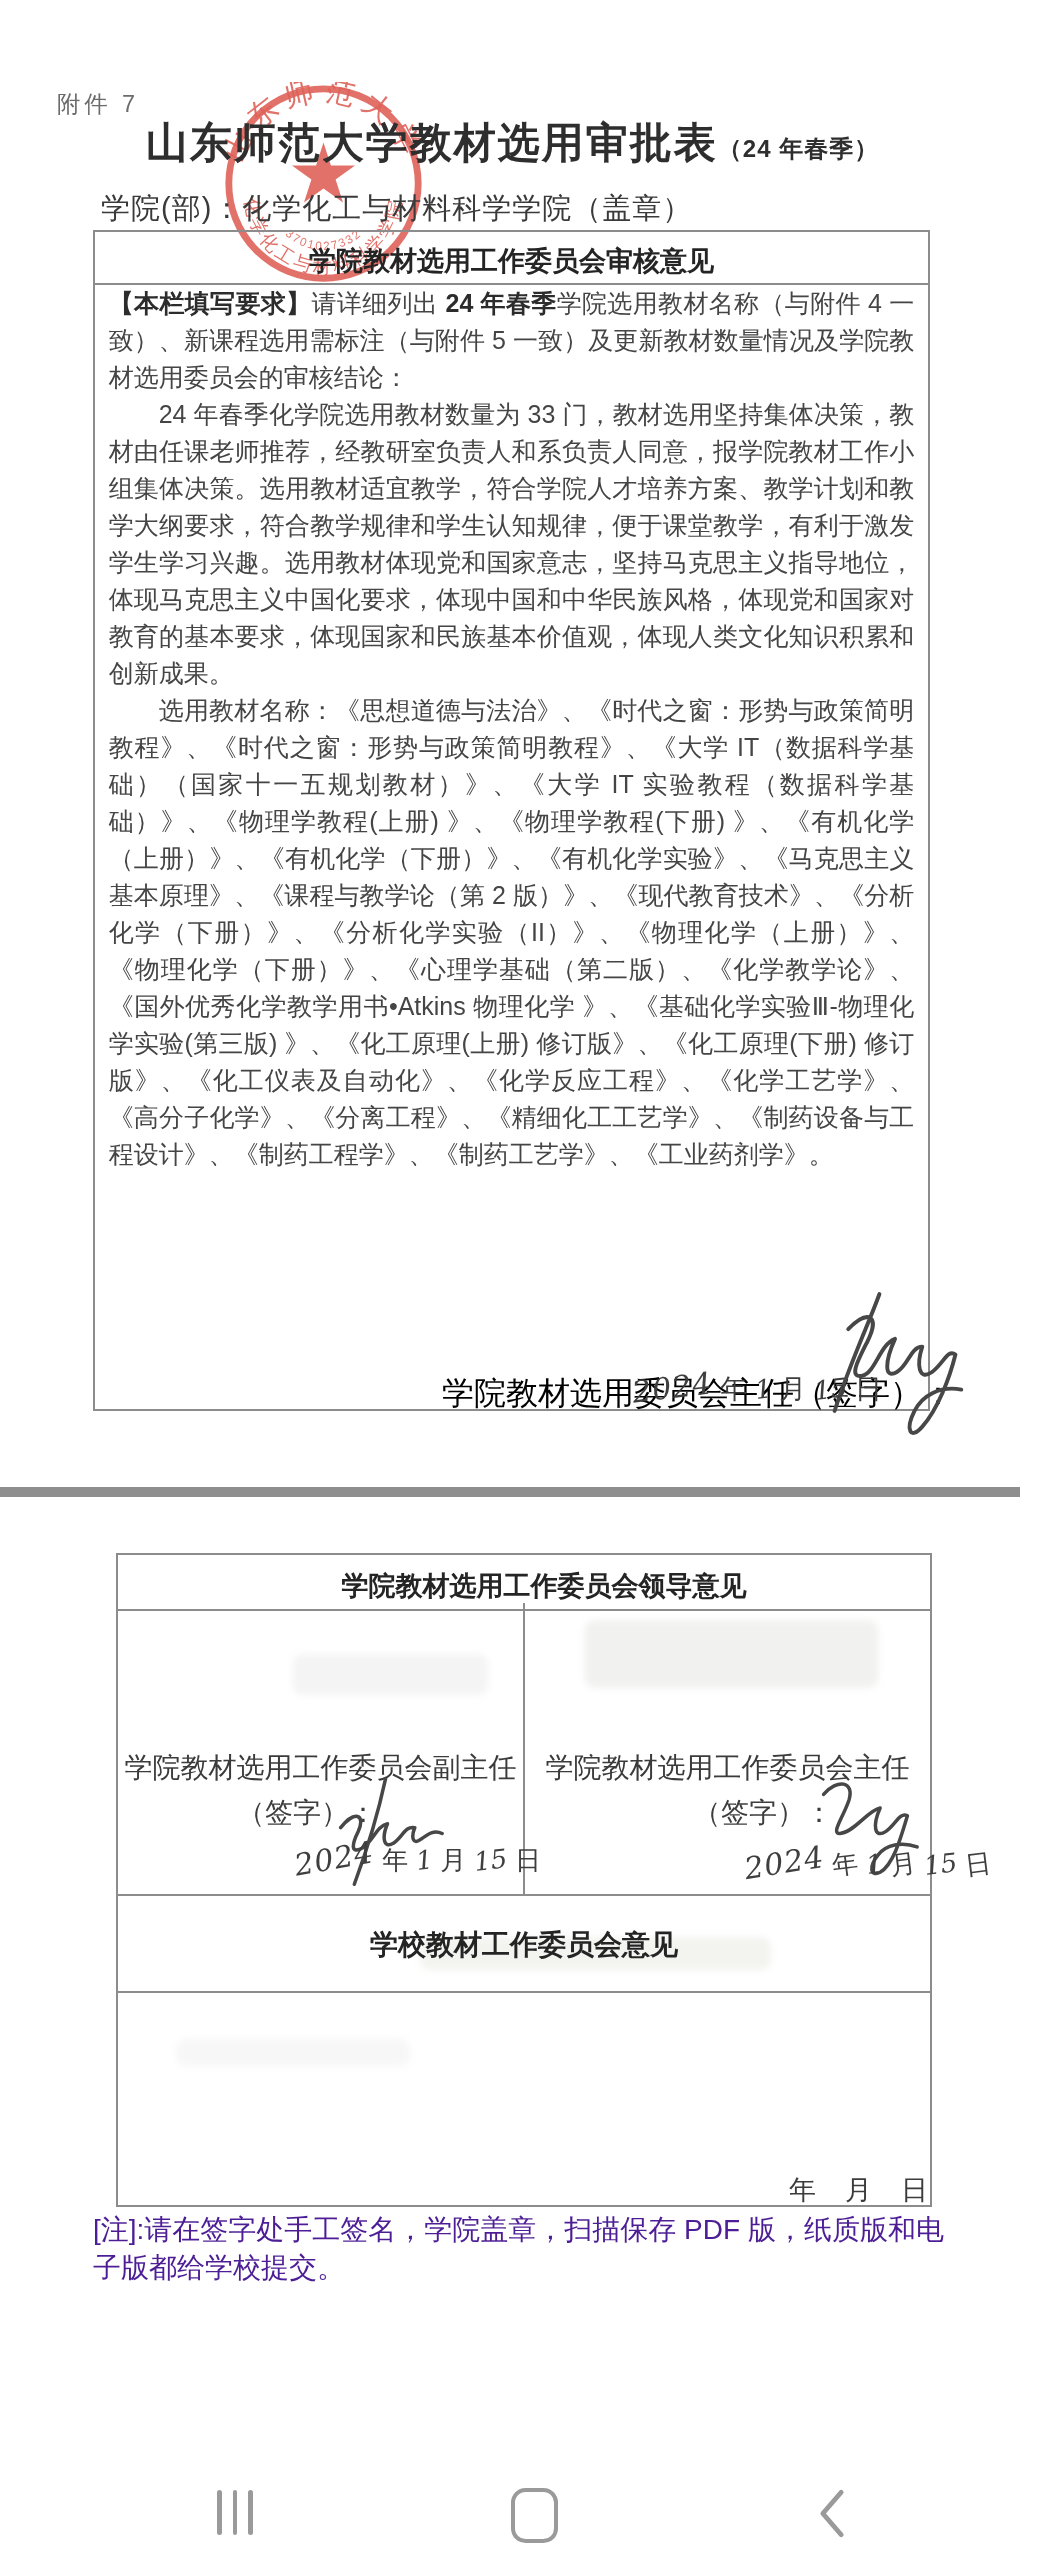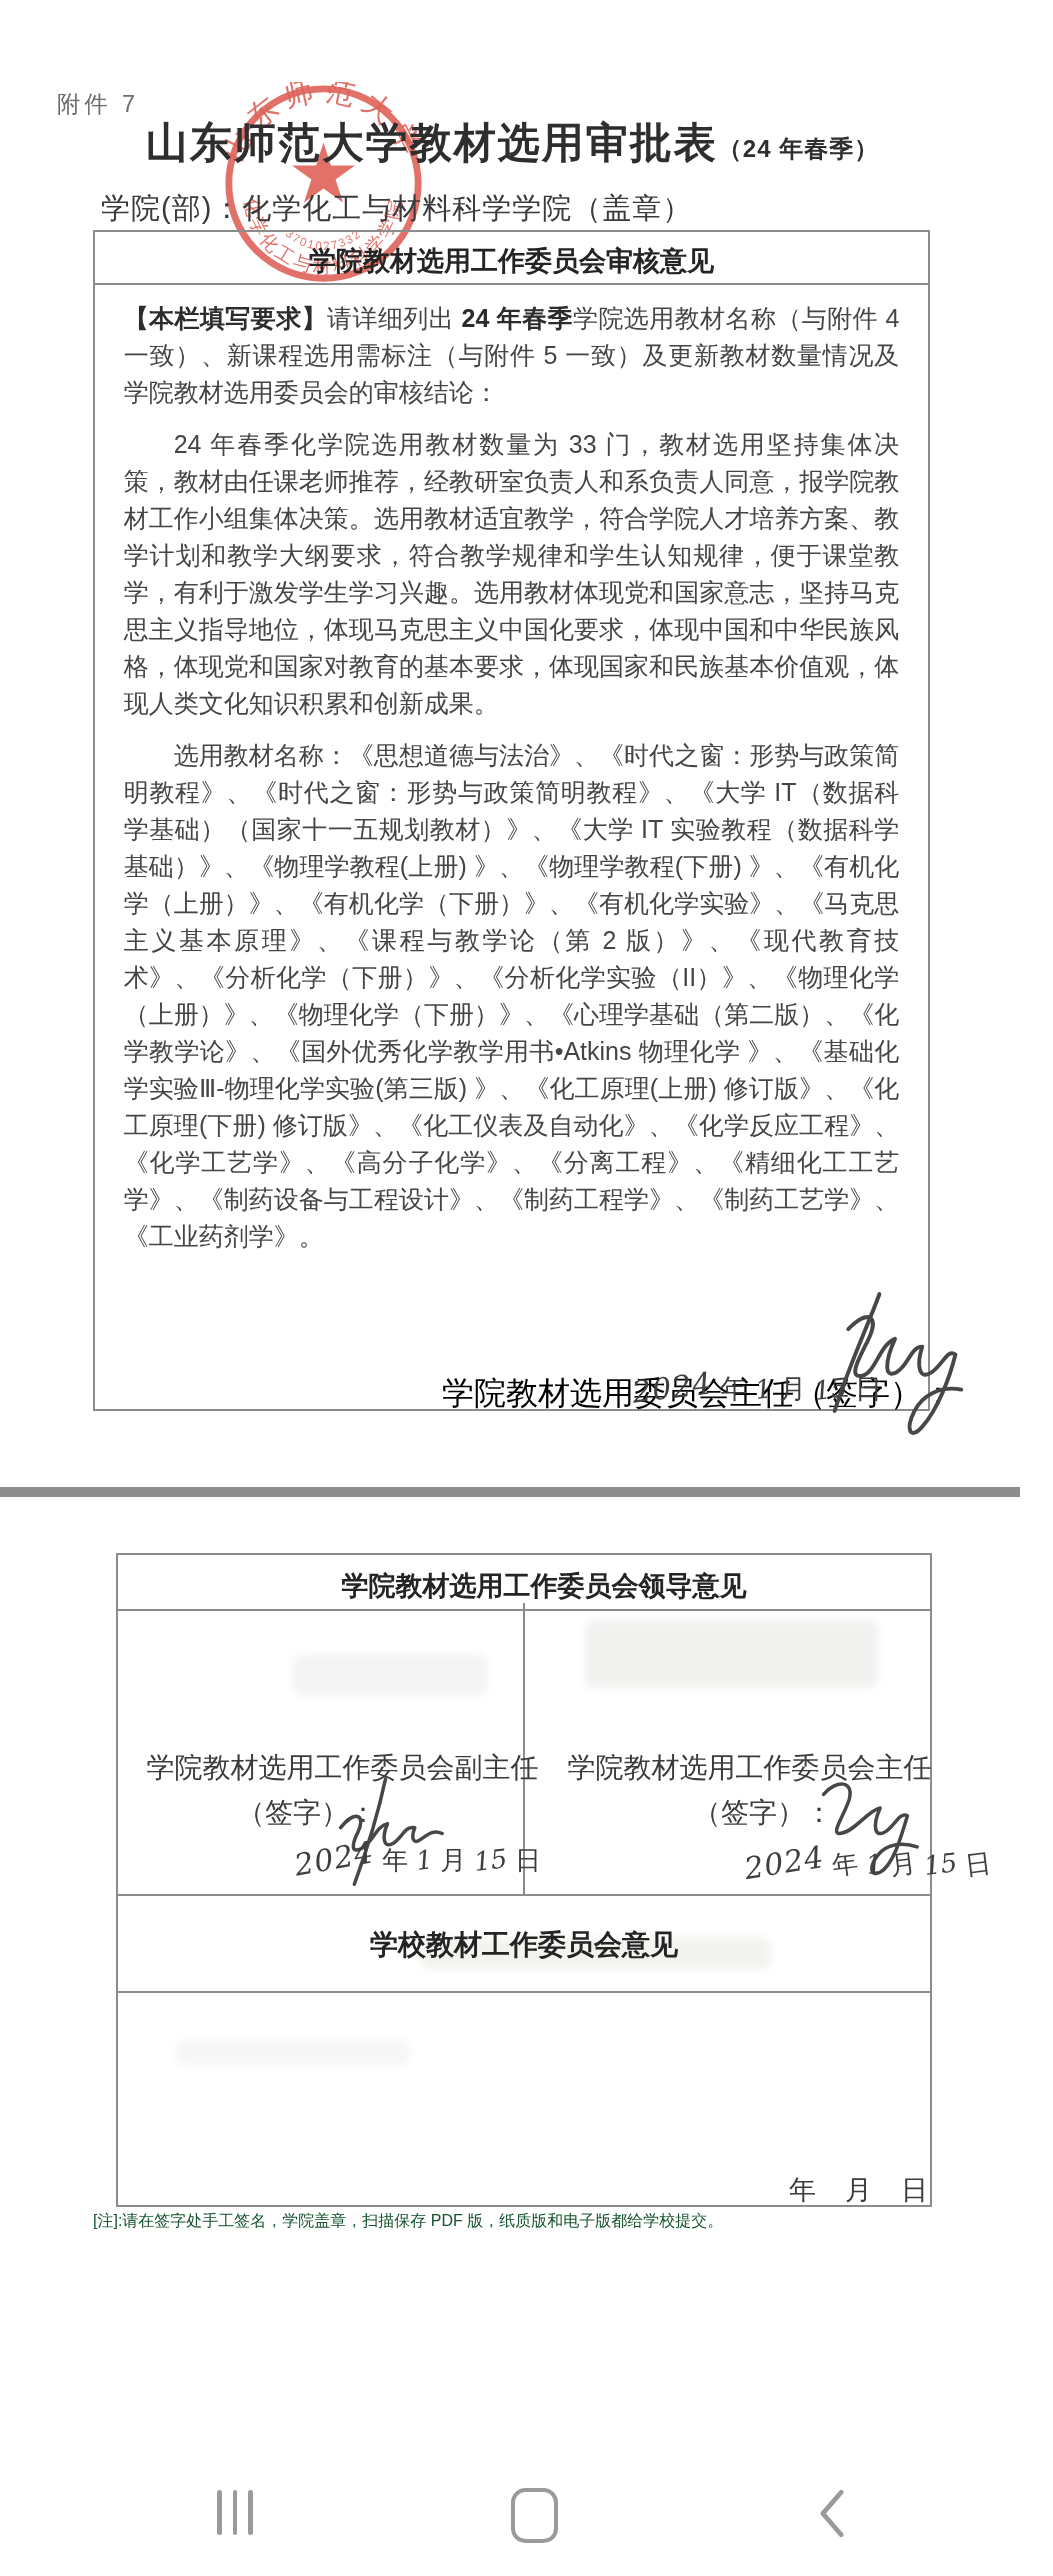--- a/index.html
+++ b/index.html
@@ -12,54 +12,54 @@
   .title-main{font-size:42px;font-weight:bold;color:#2e2e2e;letter-spacing:2px;}
   .title-season{font-size:24px;font-weight:bold;color:#2e2e2e;letter-spacing:1px;}
   .college{left:101px;top:189px;font-size:29px;color:#3a3a3a;letter-spacing:1px;}
   .stamp{left:221px;top:82px;width:205px;height:205px;mix-blend-mode:multiply;opacity:.85;}
   .box1{left:93px;top:230px;width:837px;height:1181px;border:2px solid #8c8c8c;box-sizing:border-box;}
   .box-header{height:43px;line-height:43px;text-align:center;font-size:27px;font-weight:bold;
               color:#242424;border-bottom:2px solid #8c8c8c;margin-top:8px;}
   .box1-content{position:absolute;left:0;top:45px;width:100%;box-sizing:border-box;
                 padding:7.8px 13.7px 0 13.7px;font-size:25px;line-height:37px;color:#454545;
                 text-align:justify;}
-  .box1-content p{margin:15px;}
+  .box1-content p{margin:0;}
   .indent{text-indent:2em;}
   .b{font-weight:bold;color:#2c2c2c;}
   .sig-label1{left:347px;top:1140px;font-size:32px;color:#000000;white-space:nowrap;}
   .sig1{left:724px;top:1056px;width:154px;height:168px;overflow:visible;}
   .date-row{white-space:nowrap;font-size:27px;color:#3d3d3d;}
   .date1{left:537px;top:1138px;}
   .hand{font-family:"DejaVu Serif","DejaVu Sans",serif;font-style:italic;color:#3f3f3f;
         display:inline-block;transform:rotate(-7deg);}
   .hand-year{font-size:30px;letter-spacing:1px;margin-right:3.9px;}
   .hand-sm{font-size:26px;margin:0 3.9px;}
   .unit{margin:0 3.9px;}
   
   .divider{left:0;top:1487px;width:1054px;height:9.8px;background:#8e8e8e;}
   
   .box2{left:116px;top:1553px;width:816px;height:654px;border:2px solid #8c8c8c;box-sizing:border-box;}
   .box2 .box-header{height:46px;line-height:46px;padding-left:40px;}
   .leader-row{position:absolute;left:0;top:48px;width:100%;height:293px;display:flex;
               border-bottom:2px solid #8c8c8c;box-sizing:border-box;}
-  .cell{position:relative;height:100%;box-sizing:border-box;padding-left:22px;}
+  .cell{position:relative;height:100%;box-sizing:border-box;}
   .cell-left{width:407px;border-right:2px solid #8c8c8c;}
   .cell-right{flex:1;}
   .role{position:absolute;top:146px;width:100%;text-align:center;font-size:28px;color:#3b3b3b;white-space:nowrap;}
   .signline{position:absolute;top:191px;font-size:28px;color:#3d3d3d;white-space:nowrap;}
   .sigsvg{position:absolute;overflow:visible;}
   .cell-date{position:absolute;white-space:nowrap;font-size:26px;color:#3d3d3d;}
   .school-header{position:absolute;left:0;top:341px;width:100%;height:97px;line-height:97px;
                  text-align:center;font-size:28px;font-weight:bold;color:#242424;
                  border-bottom:2px solid #8c8c8c;box-sizing:border-box;}
   .school-body{position:absolute;left:0;top:437px;width:100%;height:215px;}
   .school-sign{position:absolute;left:382px;top:135px;font-size:28px;color:#3c3c3c;white-space:nowrap;}
   .school-date{position:absolute;left:671px;top:180px;font-size:27px;color:#3c3c3c;white-space:nowrap;}
   .school-date span{margin-right:29px;}
-  .note{left:93px;top:2211px;width:878px;font-size:16px;color:#14532d;}
+  .note{left:93px;top:2211px;width:878px;font-size:28px;color:#4c1d95;}
   
   .smudge{position:absolute;filter:blur(3.9px);border-radius:9.8px;pointer-events:none;}
   
   .nav{left:0;top:2469px;width:1054px;height:107px;}
   .recents{position:absolute;left:217px;top:20.5px;width:47px;height:45px;}
   .recents i{position:absolute;top:0;width:4.9px;height:45px;background:#9a9a9a;border-radius:2.9px;}
   .home{position:absolute;left:511px;top:18.5px;width:39px;height:47px;border:4.9px solid #9a9a9a;border-radius:14.6px;}
   .back{position:absolute;left:818px;top:18.5px;width:29px;height:51px;}
   .red{fill:#d8463b;}
   .redstroke{stroke:#d8463b;fill:none;}

